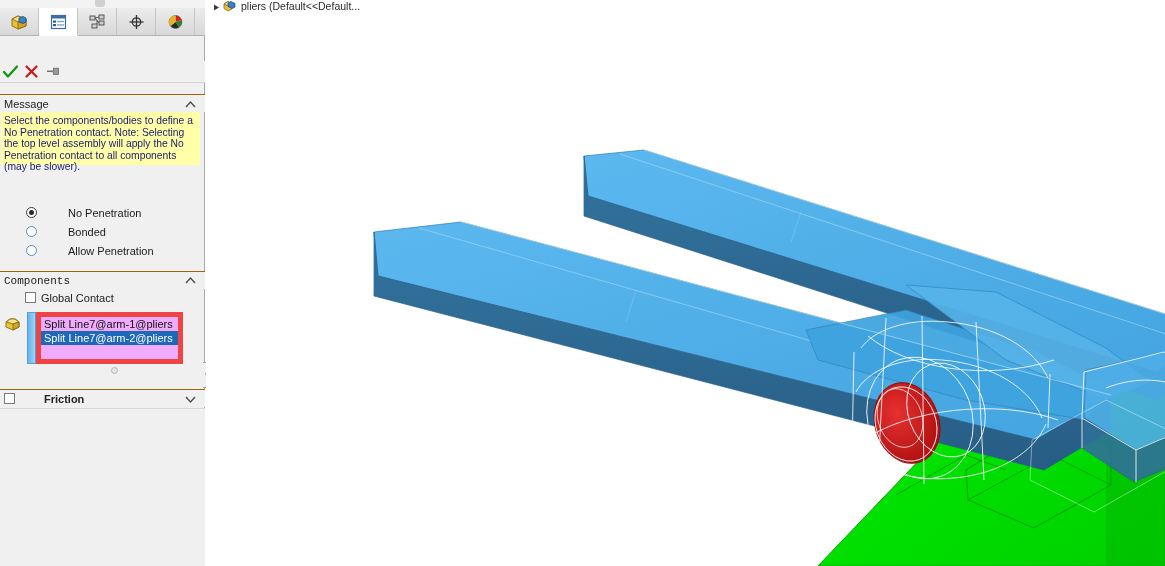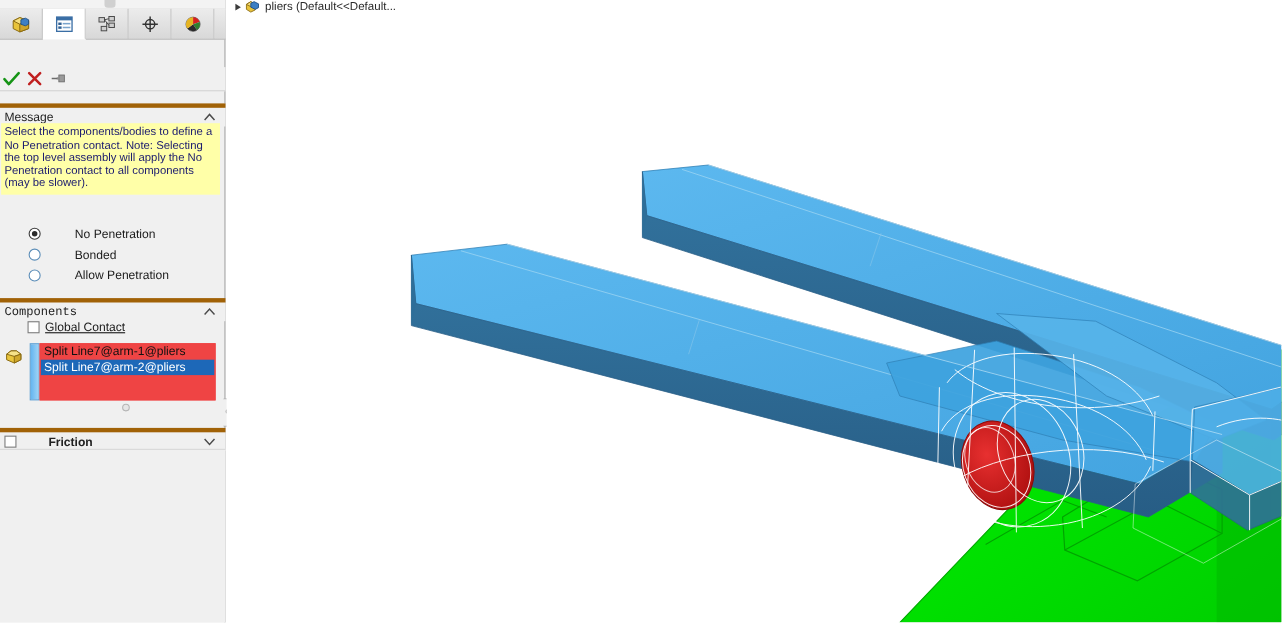--- a/index.html
+++ b/index.html
@@ -118,41 +118,41 @@
   #act-cancel { left: 22px; }
   #act-pin { left: 44px; }
 
   
   .sec-head {
     position: absolute;
     left: 0;
     width: 205px;
     height: 17px;
     background: #f0f0f0;
-    border-top: 4px solid #a16207;
+    border-top: 1px solid #a16207;
     display: flex;
     align-items: center;
   }
   .sec-head .lbl {
     margin-left: 4px;
     font-size: 11px;
     color: #222;
   }
   .chev {
     position: absolute;
     right: 9px; top: 4px;
     width: 11px; height: 9px;
   }
 
   
   #msg-box {
     position: absolute;
     left: 1px; top: 112px;
     width: 199px;
-    height: 65px;
+    height: 53px;
     background: #ffffa8;
     color: #1a1a6e;
     font-size: 10.3px;
     line-height: 11.6px;
     padding: 3px 4px 0 3px;
     box-sizing: border-box;
   }
 
   
   .radio-row {
@@ -202,21 +202,20 @@
     border: 1px solid #7a7a7a;
     background: #ffffff;
     box-sizing: border-box;
     flex: none;
   }
   .cb-row .cblbl {
     margin-left: 5px;
     font-size: 11px;
     color: #1b1b1b;
     white-space: nowrap;
-    text-decoration: underline;
   }
 
   
   #sel-wrap {
     position: absolute;
     left: 0; top: 308px;
     width: 205px;
     height: 78px;
   }
   #sel-icon {
@@ -228,23 +227,23 @@
     position: absolute;
     left: 27px; top: 4px;
     width: 9px; height: 52px;
     background: linear-gradient(90deg,#64b5f0,#9fd3f5);
     border: 1px solid #5a9fd4;
     box-sizing: border-box;
   }
   #sel-list {
     position: absolute;
     left: 36px; top: 4px;
-    width: 160px; height: 52px;
-    background: #ef4444;
-    border: 1px solid #ef4444;
+    width: 147px; height: 52px;
+    background: #f0abfc;
+    border: 5px solid #ef4444;
     box-sizing: border-box;
     overflow: hidden;
   }
   .sel-item {
     height: 14px;
     line-height: 14px;
     font-size: 11px;
     padding-left: 3px;
     color: #111;
     white-space: nowrap;

